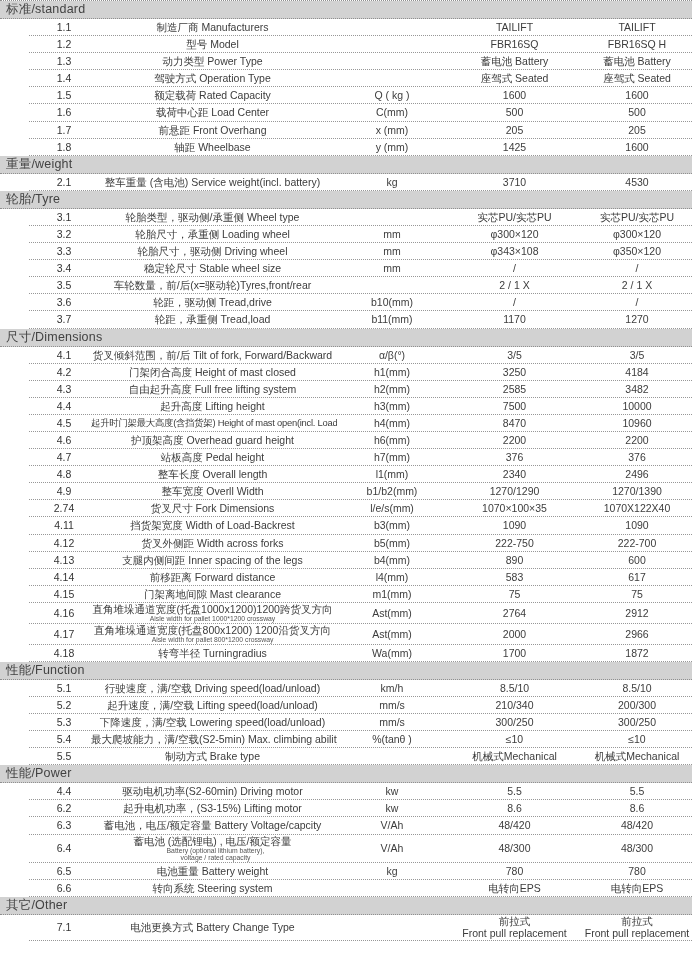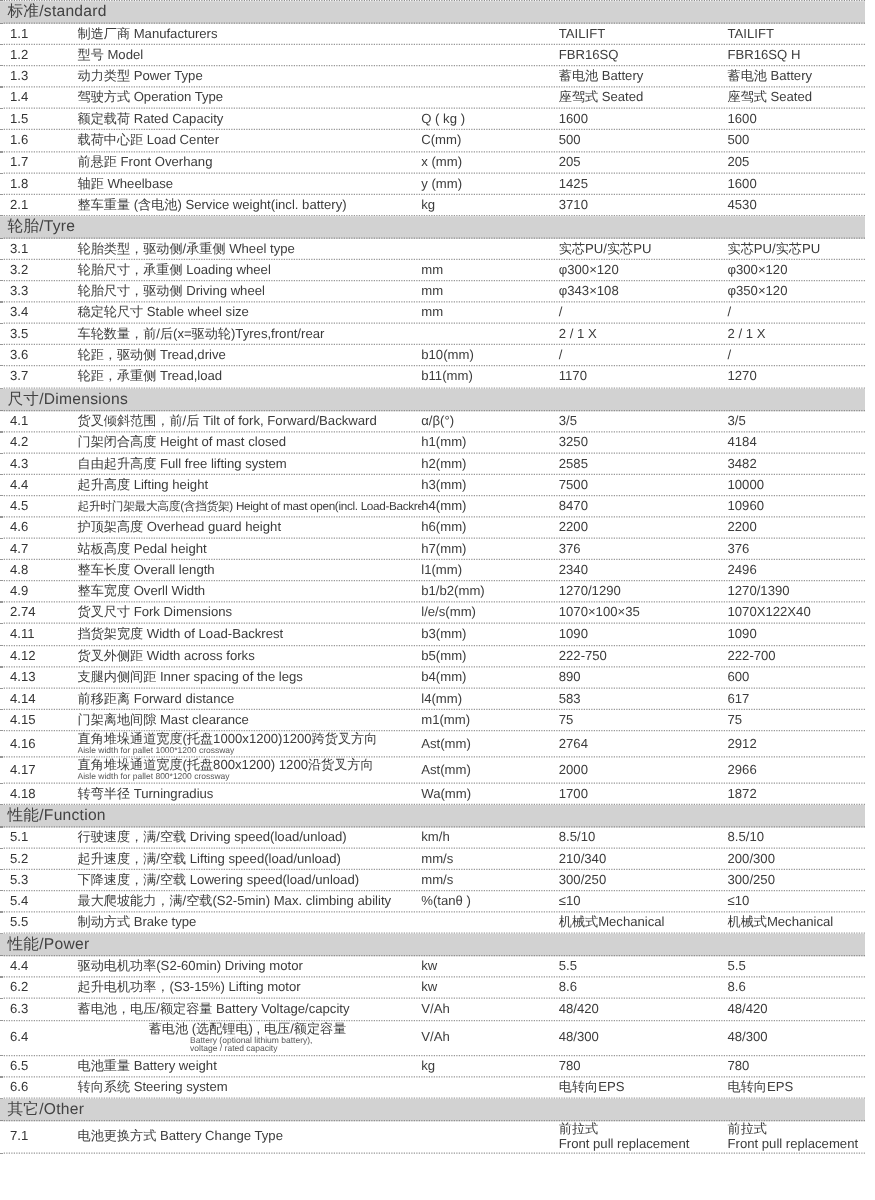--- a/index.html
+++ b/index.html
@@ -6,20 +6,21 @@
   html, body {
     width: 700px; height: 960px;
     background: #ffffff;
     font-family: "Liberation Sans", "DejaVu Sans", sans-serif;
     color: #3c3c3c;
     overflow: hidden;
   }
   .spec-table {
     width: 692px;
     border-top: 1px dotted #8f8f8f;
+    text-align: center;
   }
   .section-header {
     background: #d2d2d2;
     height: 18px;
     display: flex;
     align-items: center;
     padding-left: 6px;
     border-bottom: 1px dotted #8f8f8f;
   }
   .section-header .section-title {
@@ -28,20 +29,21 @@
     letter-spacing: 0.2px;
     white-space: nowrap;
   }
   .spec-row {
     display: flex;
     align-items: center;
     min-height: 17.1px;
     border-bottom: 1px dotted #979797;
     font-size: 10.5px;
     line-height: 1.15;
+    margin-left: 29px;
   }
   .c-num {
     width: 62px; flex: none;
     padding-left: 8px;
     color: #333333;
   }
   .c-label {
     flex: 1;
     min-width: 0;
     display: flex;
@@ -148,20 +150,23 @@
   <div class="spec-row">
     <div class="c-num">1.8</div>
     <div class="c-label">
       <span class="main">轴距 Wheelbase</span>
     </div>
     <div class="c-unit">y (mm)</div>
     <div class="c-v1">1425</div>
     <div class="c-v2">1600</div>
   </div>
 
+  <div class="section-header">
+    <span class="section-title">重量/weight</span>
+  </div>
 
   <div class="spec-row">
     <div class="c-num">2.1</div>
     <div class="c-label">
       <span class="main">整车重量 (含电池) Service weight(incl. battery)</span>
     </div>
     <div class="c-unit">kg</div>
     <div class="c-v1">3710</div>
     <div class="c-v2">4530</div>
   </div>

